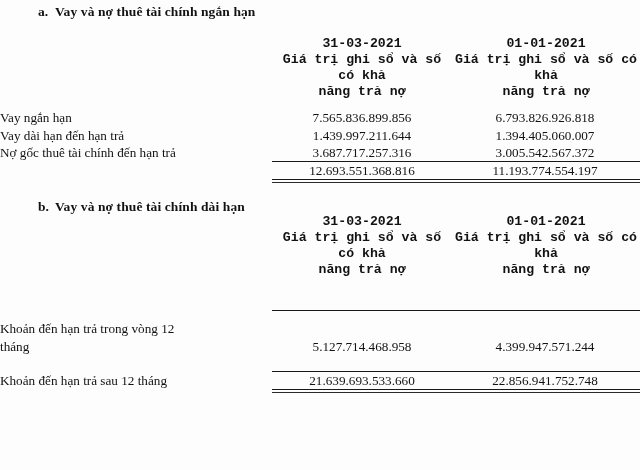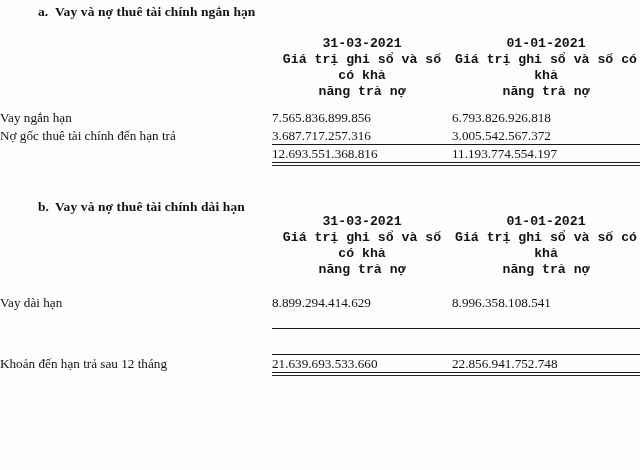--- a/index.html
+++ b/index.html
@@ -71,21 +71,21 @@
   
   .lbl {
     padding-left: 56px;
     line-height: 1.30;
     white-space: nowrap;
   }
   .lbl.wrap { white-space: normal; padding-right: 18px; }
 
   
   .num {
-    text-align: left;
+    text-align: center;
     padding-right: 15px;
     line-height: 1.30;
     white-space: nowrap;
     font-variant-numeric: lining-nums tabular-nums;
   }
   .num.c2 { padding-right: 2px; }
   .rule-bottom { border-bottom: 1.4px solid #181818; }
   .rule-dbl {
     position: relative;
     border-bottom: 1.4px solid #181818;
@@ -137,20 +137,25 @@
           <td></td>
           <td></td>
         </tr>
 
       <tr>
         <td class="lbl">Vay ngắn hạn</td>
         <td class="num">7.565.836.899.856</td>
         <td class="num c2">6.793.826.926.818</td>
       </tr>
       <tr>
+        <td class="lbl">Vay dài hạn đến hạn trả</td>
+        <td class="num">1.439.997.211.644</td>
+        <td class="num c2">1.394.405.060.007</td>
+      </tr>
+      <tr>
         <td class="lbl">Nợ gốc thuê tài chính đến hạn trả</td>
         <td class="num rule-bottom">3.687.717.257.316</td>
         <td class="num c2 rule-bottom">3.005.542.567.372</td>
       </tr>
       <tr>
         <td class="lbl"></td>
         <td class="num rule-dbl">12.693.551.368.816</td>
         <td class="num c2 rule-dbl">11.193.774.554.197</td>
       </tr>
     </tbody>
@@ -180,39 +185,42 @@
           <span class="sub">năng trả nợ</span>
         </td>
       </tr>
 
       <tr class="gap-row">
           <td></td>
           <td></td>
           <td></td>
         </tr>
 
-      <tr>
-        <td class="lbl">Vay dài hạn</td>
-        <td class="num">8.899.294.414.629</td>
-        <td class="num c2">8.996.358.108.541</td>
-      </tr>
 
       <tr class="gap-row">
         <td></td>
         <td class="rule-bottom"></td>
         <td class="rule-bottom"></td>
       </tr>
 
 
       <tr class="sp-row">
           <td></td>
           <td></td>
           <td></td>
         </tr>
 
+      <tr>
+        <td class="lbl wrap">
+          <span>Khoản đến hạn trả trong vòng 12</span><br>
+          <span>tháng</span>
+        </td>
+        <td class="num">5.127.714.468.958</td>
+        <td class="num c2">4.399.947.571.244</td>
+      </tr>
 
       <tr class="gap-row">
         <td></td>
         <td class="rule-bottom"></td>
         <td class="rule-bottom"></td>
       </tr>
 
       <tr>
         <td class="lbl">Khoản đến hạn trả sau 12 tháng</td>
         <td class="num rule-dbl">21.639.693.533.660</td>

